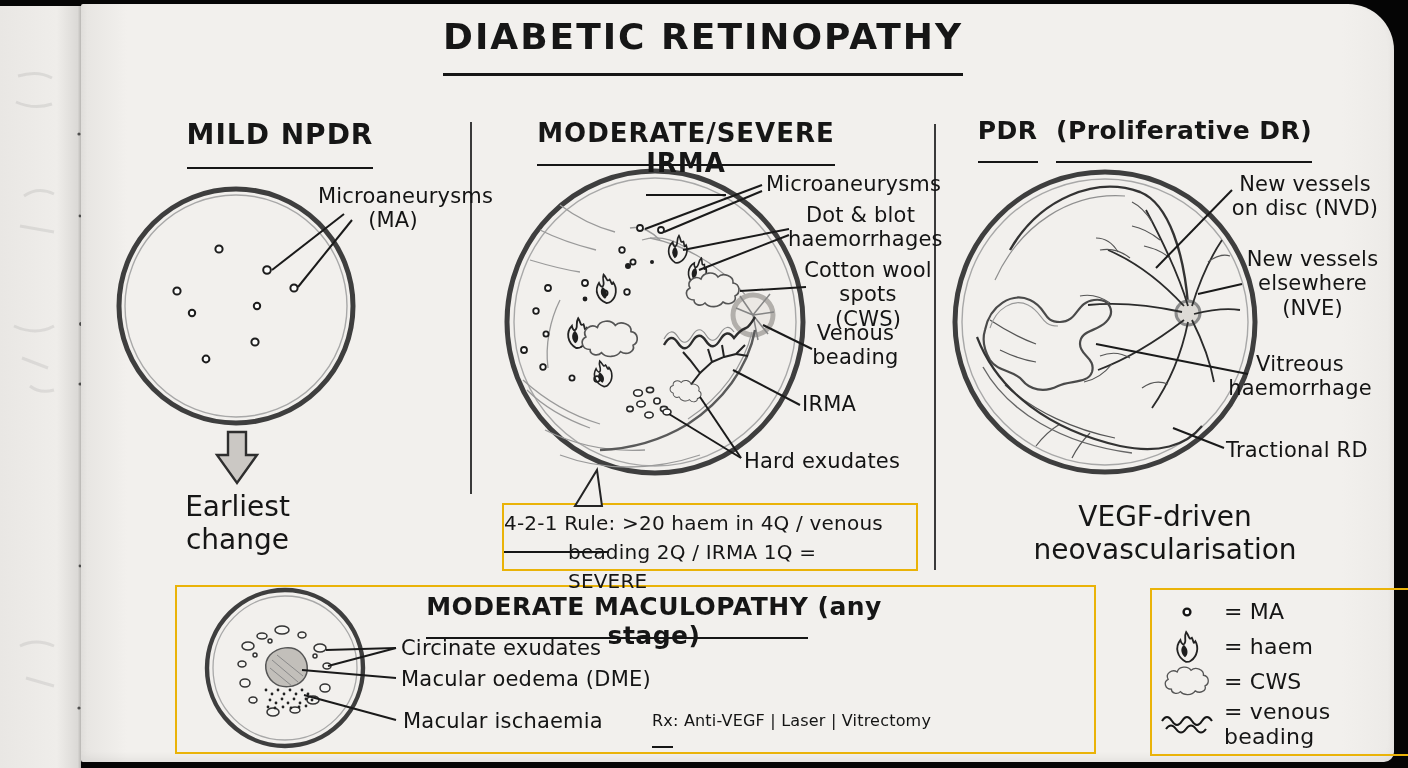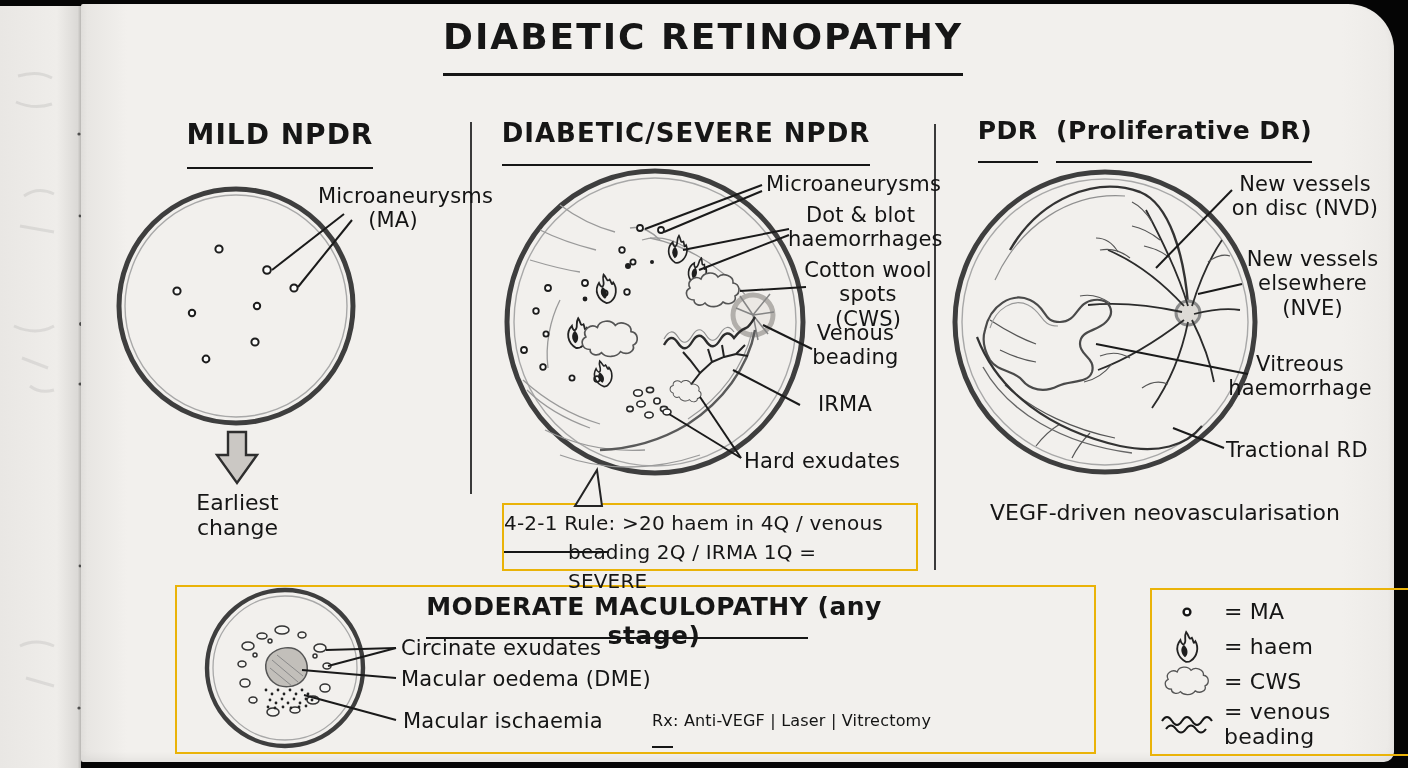--- a/index.html
+++ b/index.html
@@ -16,21 +16,21 @@
   .lbl{position:absolute;z-index:3;font-size:21px;line-height:1.16;white-space:pre-line;
        color:#141414;letter-spacing:.2px;}
   .center{text-align:center;}
   .hd{position:absolute;z-index:3;font-weight:bold;text-align:center;letter-spacing:1px;}
   .u{border-bottom:2.5px solid #161616;padding-bottom:16px;}
   .title{font-size:36px;letter-spacing:2px;}
   .subtitle{position:absolute;z-index:3;font-size:26px;text-align:center;letter-spacing:.5px;}
   .divider{position:absolute;z-index:1;width:2px;background:#3a3a3a;}
   .rule-text{position:absolute;z-index:3;font-size:20px;line-height:1.45;letter-spacing:.2px;}
   .rule-l2{padding-left:64px;}
-  .caption{position:absolute;z-index:3;font-size:22px;text-align:center;}
+  .caption{position:absolute;z-index:3;font-size:28px;text-align:center;}
   .legend-box{display:flex;flex-direction:column;justify-content:space-evenly;padding:4px 6px;}
   .legend-row{display:flex;align-items:center;gap:8px;}
   .legend-ic{width:58px;height:34px;flex:0 0 58px;}
   .legend-tx{font-size:22px;letter-spacing:.2px;}
 </style>
 </head>
 <body>
 
 <svg width="0" height="0" style="position:absolute" aria-hidden="true">
   <defs>
@@ -356,30 +356,30 @@
   </div>
 
   <div class="hd" style="left:150px;top:118px;width:260px;font-size:28px;">
     <span class="u">MILD NPDR</span>
   </div>
   <div class="lbl center" style="left:318px;top:184px;width:150px;">Microaneurysms
 (MA)</div>
   <div class="caption" style="left:155px;top:490px;width:165px;">Earliest change</div>
 
   <div class="hd" style="left:500px;top:118px;width:372px;font-size:26px;">
-    <span class="u">DIABETIC/SEVERE NPDR</span>
+    <span class="u">MODERATE/SEVERE IRMA</span>
   </div>
   <div class="lbl" style="left:766px;top:172px;width:165px;">Microaneurysms</div>
   <div class="lbl center" style="left:788px;top:203px;width:145px;">Dot &amp; blot
 haemorrhages</div>
   <div class="lbl center" style="left:804px;top:258px;width:128px;">Cotton wool
 spots (CWS)</div>
   <div class="lbl center" style="left:808px;top:321px;width:95px;">Venous
 beading</div>
-  <div class="lbl" style="left:802px;top:392px;width:70px;text-align:right;">IRMA</div>
+  <div class="lbl" style="left:802px;top:392px;width:70px;">IRMA</div>
   <div class="lbl" style="left:744px;top:449px;width:165px;">Hard exudates</div>
   <div class="rule-text" style="left:504px;top:509px;width:395px;">
     <div><span class="u" style="border-bottom-width:2px">4-2-1 Rule</span><span>: &gt;20 haem in 4Q / venous</span></div>
     <div class="rule-l2">beading 2Q / IRMA 1Q = SEVERE</div>
   </div>
 
   <div class="hd" style="left:975px;top:116px;width:340px;font-size:25px;letter-spacing:.5px;">
     <span class="u">PDR</span>&nbsp;
     <span class="u">(Proliferative DR)</span>
   </div>

